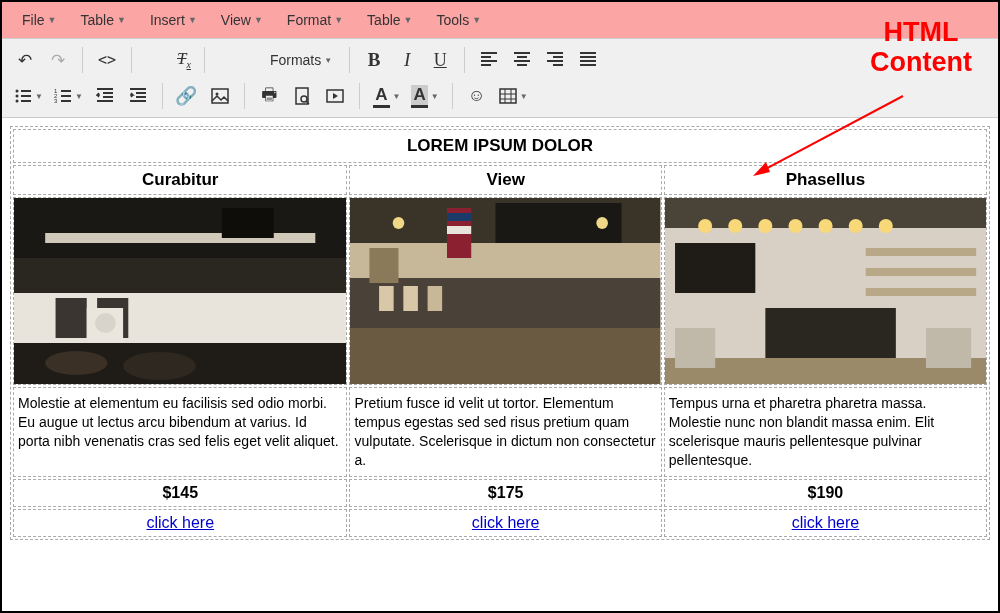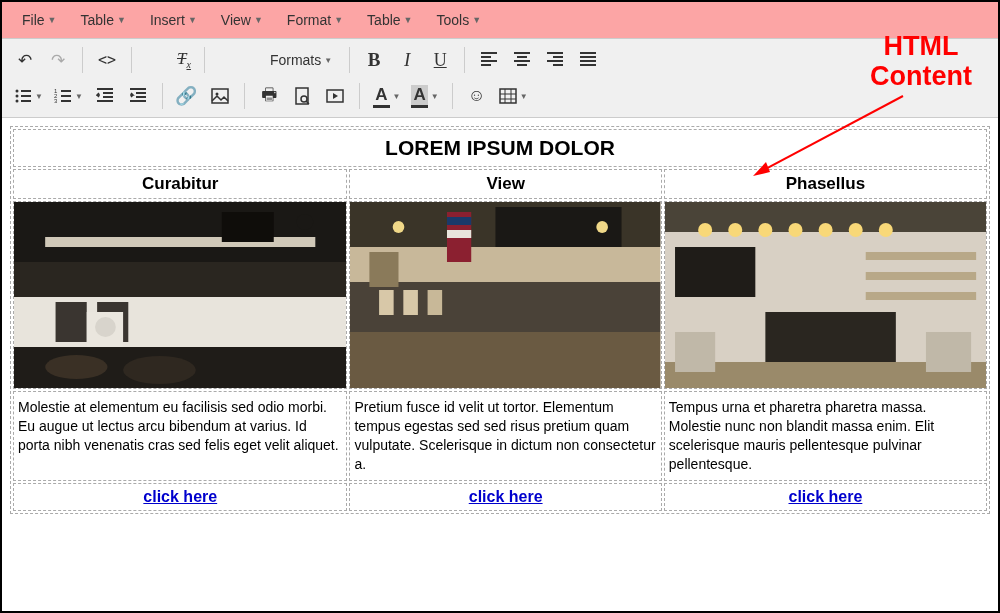--- a/index.html
+++ b/index.html
@@ -10,29 +10,29 @@
 .toolbar { background: #f0f0f0; border-bottom: 1px solid #ccc; padding: 6px 8px; }
 .toolbar-row { display: flex; align-items: center; gap: 3px; }
 .tbtn { min-width: 30px; height: 30px; display: inline-flex; align-items: center; justify-content: center; font-size: 17px; color: #333; cursor: pointer; padding: 0 4px; }
 .tbtn .caret { margin-left: 3px; font-size: 8px; }
 .tbtn.txt { font-size: 14px; padding: 0 8px; margin-left: 48px; }
 .sep { width: 1px; height: 26px; background: #ccc; margin: 0 6px; }
 .icon-svg { width: 18px; height: 18px; }
 .content { padding: 8px; }
 .table-outer { border: 1px dashed #aaa; width: 100%; }
 .table-outer td { border: 1px dashed #aaa; padding: 2px 4px; vertical-align: top; }
-.title-cell { text-align: center; font-weight: bold; font-size: 21px; padding: 6px !important; }
+.title-cell { text-align: center; font-weight: bold; font-size: 17px; padding: 6px !important; }
 .col-head { text-align: center; font-weight: bold; font-size: 17px; padding: 4px !important; margin-top: 20px; }
 .img-cell { padding: 0 !important; position: relative; height: 186px; }
 .cafe-img { width: 100%; height: 186px; display: block; }
 .desc-cell { font-size: 14px; line-height: 1.35; padding: 6px 4px !important; color: #000; }
 .price-cell { text-align: center; font-weight: bold; font-size: 16px; padding: 4px !important; }
 .link-cell { text-align: center; padding: 4px !important; }
-.link-cell a { color: #0000cd; font-weight: bold; font-size: 16px; text-decoration: underline; }
-.annotation { position: absolute; top: 30px; right: 26px; color: #f00; font-size: 27px; font-weight: bold; font-family: Arial; text-align: center; line-height: 1.1; pointer-events: none; }
+.link-cell a { color: #0000cd; font-weight: normal; font-size: 16px; text-decoration: underline; }
+.annotation { position: absolute; top: 16px; right: 26px; color: #f00; font-size: 27px; font-weight: bold; font-family: Arial; text-align: center; line-height: 1.1; pointer-events: none; }
 .arrow { position: absolute; top: 92px; right: 90px; pointer-events: none; }
 .color-swatch { display:inline-flex; align-items:center; }
 .color-swatch .letter { border-bottom: 3px solid; padding: 0 2px; font-weight: bold; }
 </style>
 </head>
 <body>
 
 <div class="menubar">
   <div class="menu-item">
       <span>File</span>
@@ -271,20 +271,25 @@
           <rect x="260" y="130" width="45" height="40" fill="#c0b8a8"></rect>
         </svg>
       </td>
     </tr>
     <tr>
       <td class="desc-cell">Molestie at elementum eu facilisis sed odio morbi. Eu augue ut lectus arcu bibendum at varius. Id porta nibh venenatis cras sed felis eget velit aliquet.</td>
       <td class="desc-cell">Pretium fusce id velit ut tortor. Elementum tempus egestas sed sed risus pretium quam vulputate. Scelerisque in dictum non consectetur a.</td>
       <td class="desc-cell">Tempus urna et pharetra pharetra massa. Molestie nunc non blandit massa enim. Elit scelerisque mauris pellentesque pulvinar pellentesque.</td>
     </tr>
     <tr>
+      <td class="price-cell">$145</td>
+      <td class="price-cell">$175</td>
+      <td class="price-cell">$190</td>
+    </tr>
+    <tr>
       <td class="link-cell"><a href="#">click here</a></td>
       <td class="link-cell"><a href="#">click here</a></td>
       <td class="link-cell"><a href="#">click here</a></td>
     </tr>
   </tbody>
     </table>
 </div>
 
 <div class="annotation">
   <div>HTML</div>

